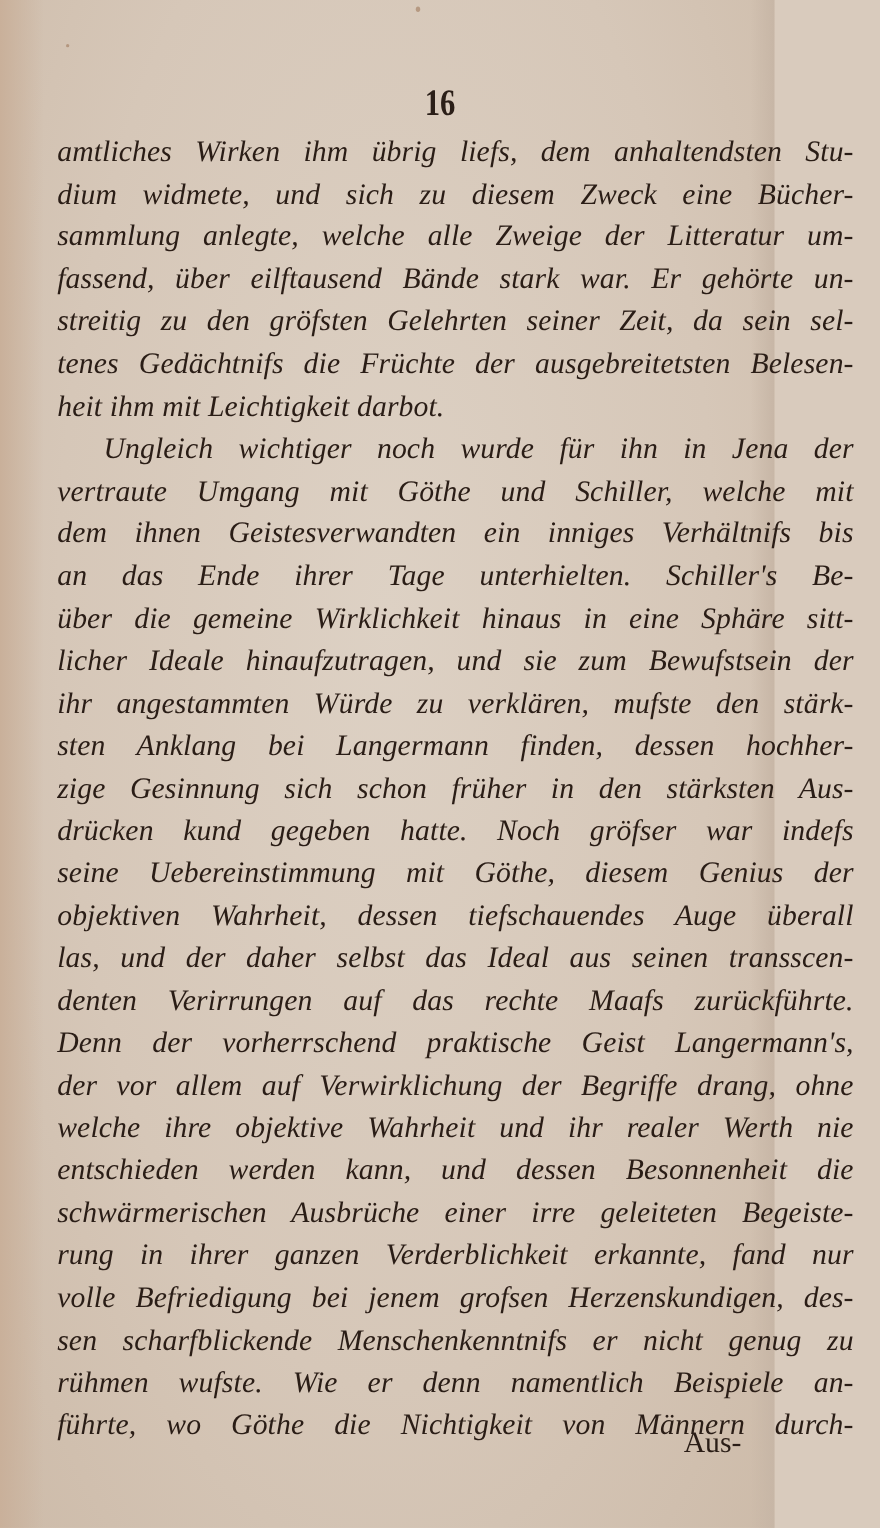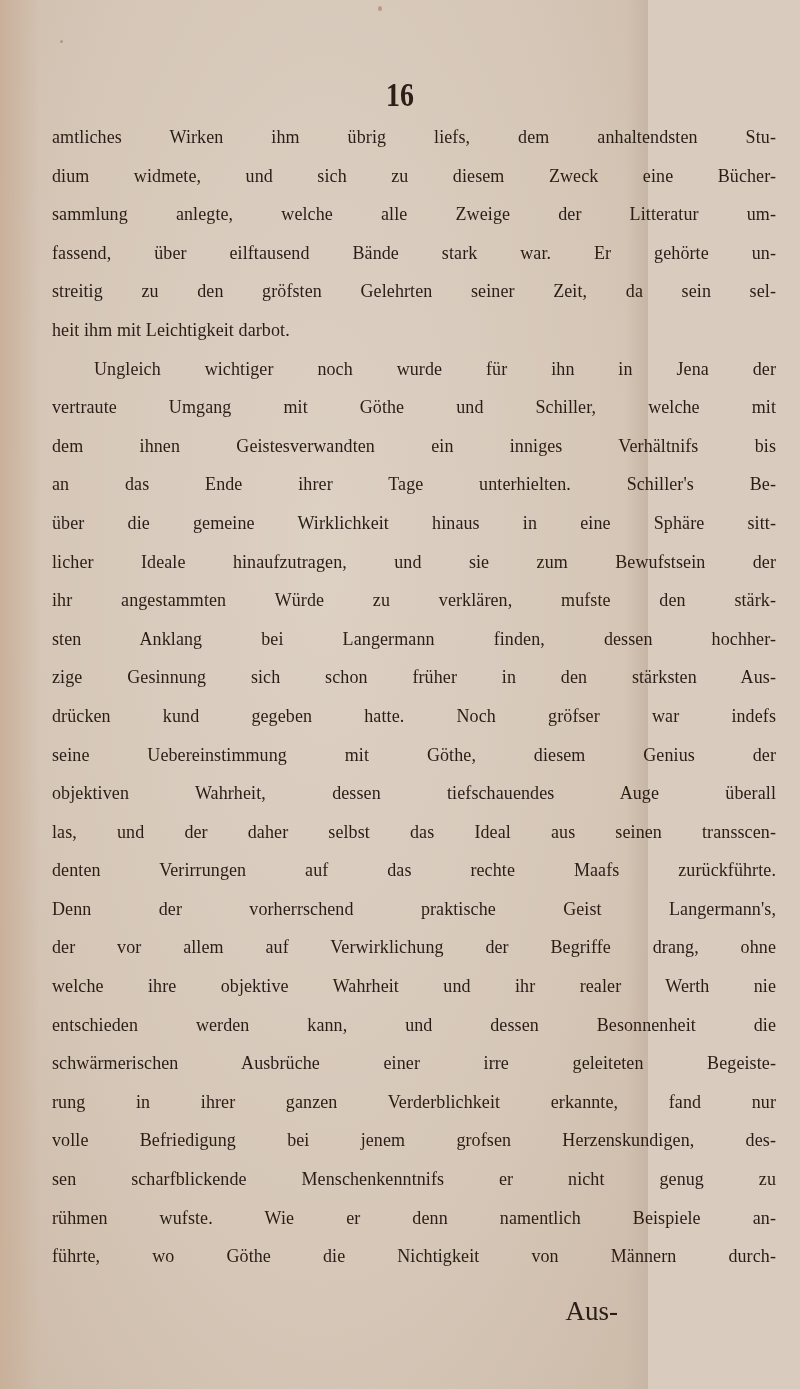--- a/index.html
+++ b/index.html
@@ -2,21 +2,21 @@
 <html><head>
 <meta charset="utf-8">
 <style>
   html, body { margin: 0; padding: 0; }
   body {
     width: 800px; height: 1389px; overflow: hidden;
     background: #d9cbbd;
     font-family: "Liberation Serif", "DejaVu Serif", serif;
   }
   .page {
-    position: relative; width: 648px; height: 1389px;
+    position: relative; width: 704px; height: 1389px;
     background:
       radial-gradient(ellipse at 50% 40%, #ddd1c4 0%, #d6c7b8 60%, #cdbba9 100%);
   }
   .edge-left {
     position: absolute; left: 0; top: 0; width: 40px; height: 1389px;
     background: linear-gradient(to right, #c9b09a, rgba(214,199,184,0));
   }
   .edge-right {
     position: absolute; right: 0; top: 0; width: 22px; height: 1389px;
     background: linear-gradient(to left, #c7b6a6, rgba(214,199,184,0));
@@ -24,23 +24,24 @@
   .page-number {
     position: absolute; top: 76px; left: 0; width: 800px; text-align: center;
     font-size: 34px; color: #2b1f18; font-weight: bold;
     transform: scaleX(0.82);
   }
   .text-block {
     position: absolute; left: 52px; top: 118px; width: 724px;
   }
   .line {
     display: block; height: 38.6px; line-height: 38.6px;
-    font-size: 18px; color: #2a1d16; white-space: nowrap;
+    font-size: 27px; color: #2a1d16; white-space: nowrap;
     text-align: justify; text-align-last: justify;
     letter-spacing: 0.1px;
+    font-style: italic;
   }
   .line.last { text-align-last: left; }
   .line.indent { padding-left: 42px; }
   .catchword {
     position: absolute; top: 1296px; right: 30px;
     font-size: 27px; color: #2a1d16;
   }
   .speck { position: absolute; border-radius: 50%; background: #a07a5c; opacity: .6; }
 </style>
 </head>
@@ -53,20 +54,21 @@
   <div class="speck" style="left:60px;top:40px;width:3px;height:3px;"></div>
 
   <div class="page-number">16</div>
 
   <div class="text-block">
     <span class="line">amtliches Wirken ihm übrig liefs, dem anhaltendsten Stu-</span>
     <span class="line">dium widmete, und sich zu diesem Zweck eine Bücher-</span>
     <span class="line">sammlung anlegte, welche alle Zweige der Litteratur um-</span>
     <span class="line">fassend, über eilftausend Bände stark war. Er gehörte un-</span>
     <span class="line">streitig zu den gröfsten Gelehrten seiner Zeit, da sein sel-</span>
+    <span class="line">tenes Gedächtnifs die Früchte der ausgebreitetsten Belesen-</span>
     <span class="line last">heit ihm mit Leichtigkeit darbot.</span>
     <span class="line indent">Ungleich wichtiger noch wurde für ihn in Jena der</span>
     <span class="line">vertraute Umgang mit Göthe und Schiller, welche mit</span>
     <span class="line">dem ihnen Geistesverwandten ein inniges Verhältnifs bis</span>
     <span class="line">an das Ende ihrer Tage unterhielten. Schiller's Be-</span>
     <span class="line">über die gemeine Wirklichkeit hinaus in eine Sphäre sitt-</span>
     <span class="line">licher Ideale hinaufzutragen, und sie zum Bewufstsein der</span>
     <span class="line">ihr angestammten Würde zu verklären, mufste den stärk-</span>
     <span class="line">sten Anklang bei Langermann finden, dessen hochher-</span>
     <span class="line">zige Gesinnung sich schon früher in den stärksten Aus-</span>

